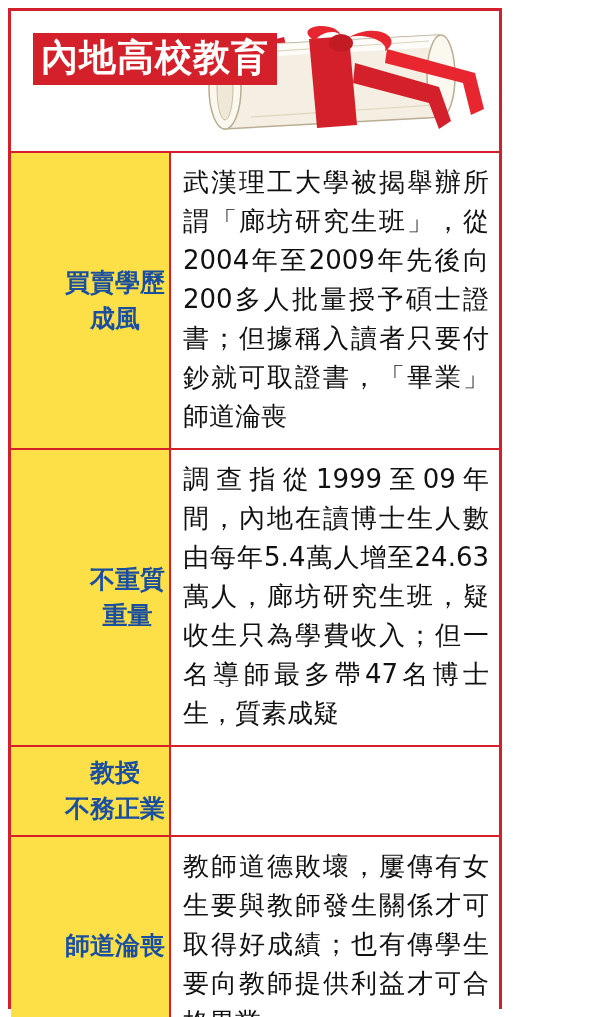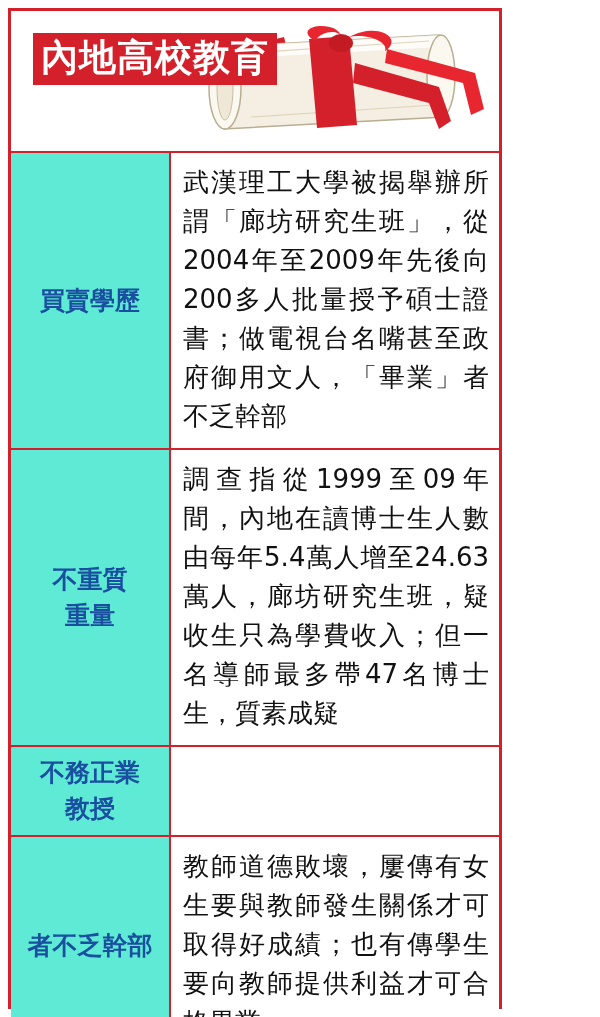--- a/index.html
+++ b/index.html
@@ -84,28 +84,28 @@
     box-sizing: border-box;
   }
   .row:last-child {
     border-bottom: none;
   }
   .cell-label {
     width: 160px;
     min-width: 160px;
     box-sizing: border-box;
     border-right: 2px solid #d4202a;
-    background: #5eead4;
+    background: #fde047;
     color: #1a4fa0;
     font-weight: bold;
     font-size: 25px;
     line-height: 36px;
     display: flex;
     align-items: center;
-    justify-content: center;
+    justify-content: flex-end;
     text-align: center;
     padding: 8px 4px;
   }
   .cell-label span {
     display: block;
   }
   .cell-text {
     flex: 1;
     box-sizing: border-box;
     padding: 10px 10px 12px 12px;
@@ -161,48 +161,49 @@
         <br>
       </div>
     </div>
 
     <div class="table">
 
       <div class="row">
         <div class="cell-label">
           <span>
             <span>買賣學歷</span>
-          </span>
-        </div>
-        <div class="cell-text">武漢理工大學被揭舉辦所謂「廊坊研究生班」，從2004年至2009年先後向200多人批量授予碩士證書；做電視台名嘴甚至政府御用文人，「畢業」者不乏幹部</div>
+            <span>成風</span>
+          </span>
+        </div>
+        <div class="cell-text">武漢理工大學被揭舉辦所謂「廊坊研究生班」，從2004年至2009年先後向200多人批量授予碩士證書；但據稱入讀者只要付鈔就可取證書，「畢業」師道淪喪</div>
       </div>
 
       <div class="row">
         <div class="cell-label">
           <span>
             <span>不重質</span>
             <span>重量</span>
           </span>
         </div>
         <div class="cell-text">調查指從1999至09年間，內地在讀博士生人數由每年5.4萬人增至24.63萬人，廊坊研究生班，疑收生只為學費收入；但一名導師最多帶47名博士生，質素成疑</div>
       </div>
 
       <div class="row">
         <div class="cell-label">
           <span>
+            <span>教授</span>
             <span>不務正業</span>
-            <span>教授</span>
-          </span>
-        </div>
-      </div>
-
-      <div class="row">
-        <div class="cell-label">
-          <span>
-            <span>者不乏幹部</span>
+          </span>
+        </div>
+      </div>
+
+      <div class="row">
+        <div class="cell-label">
+          <span>
+            <span>師道淪喪</span>
           </span>
         </div>
         <div class="cell-text">教師道德敗壞，屢傳有女生要與教師發生關係才可取得好成績；也有傳學生要向教師提供利益才可合格畢業</div>
       </div>
 
     </div>
 
     <div class="bottom-pad"></div>
   </div>
 </div>

